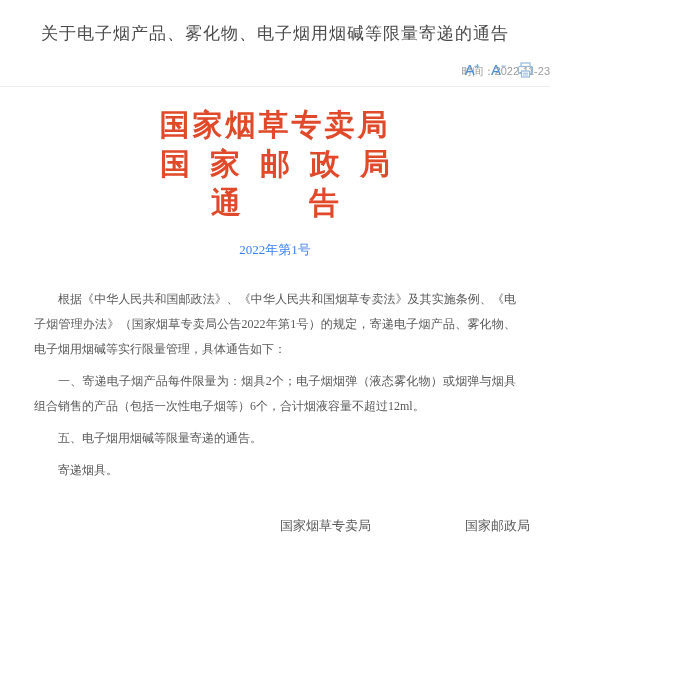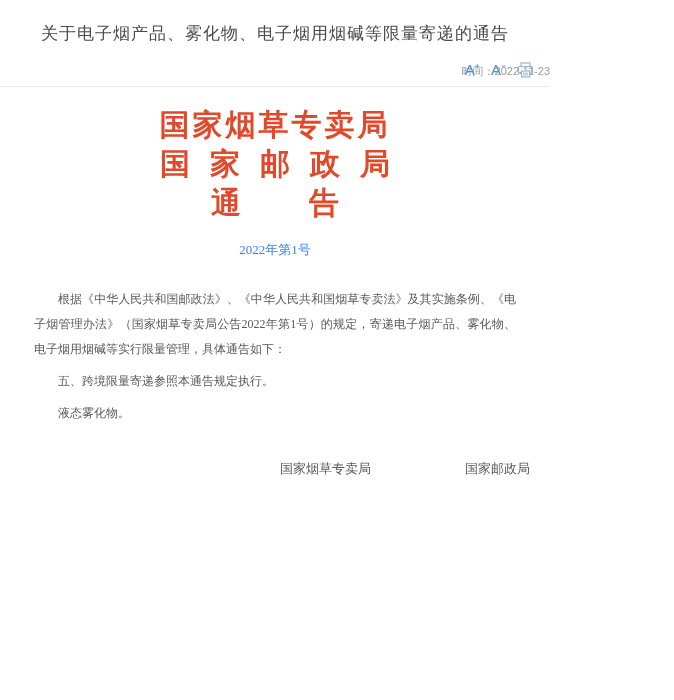--- a/index.html
+++ b/index.html
@@ -124,22 +124,23 @@
   <div class="banner">
     <span class="l1">国家烟草专卖局</span>
     <span class="l2">国家邮政局</span>
     <span class="l3">通告</span>
   </div>
 
   <div class="doc-number">2022年第1号</div>
 
   <div class="doc-body">
     <p>根据《中华人民共和国邮政法》、《中华人民共和国烟草专卖法》及其实施条例、《电子烟管理办法》（国家烟草专卖局公告2022年第1号）的规定，寄递电子烟产品、雾化物、电子烟用烟碱等实行限量管理，具体通告如下：</p>
-    <p>五、跨境限量寄递参照本通告规定执行。</p>
-    <p>液态雾化物。</p>
+    <p>一、寄递电子烟产品每件限量为：烟具2个；电子烟烟弹（液态雾化物）或烟弹与烟具组合销售的产品（包括一次性电子烟等）6个，合计烟液容量不超过12ml。</p>
+    <p>五、电子烟用烟碱等限量寄递的通告。</p>
+    <p>寄递烟具。</p>
   </div>
 
   <div class="sign-row">
     <span>国家烟草专卖局</span>
     <span>国家邮政局</span>
   </div>
 
 </div>
 
 </body></html>

